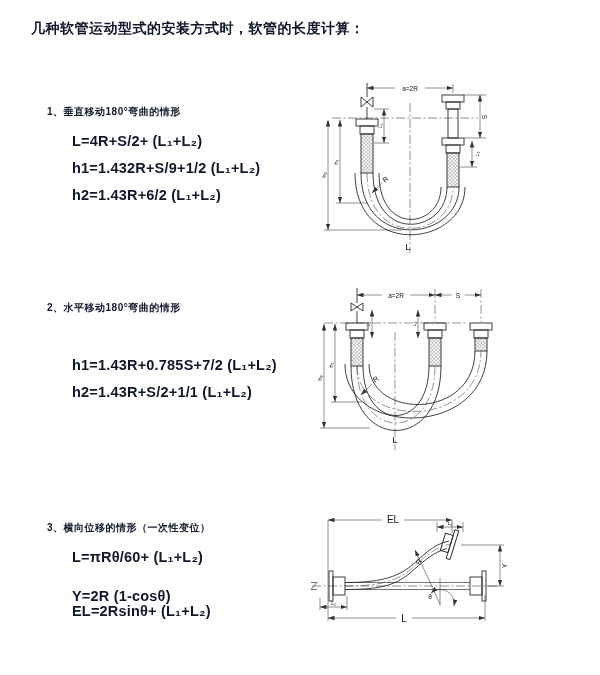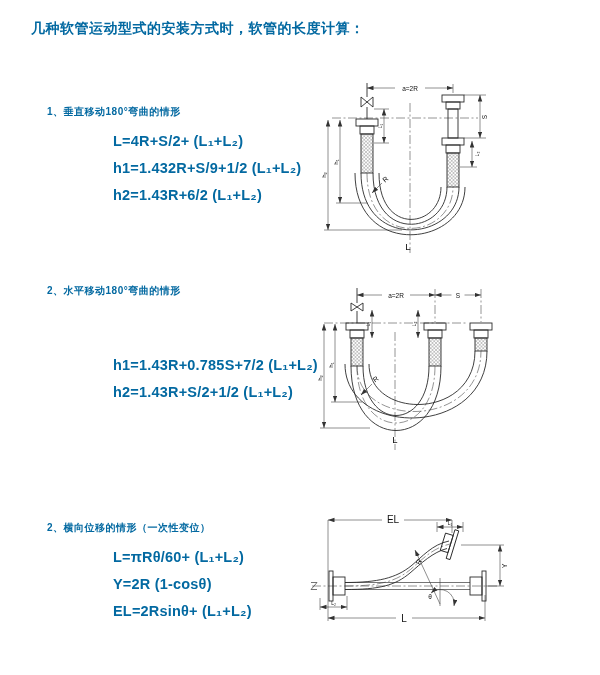--- a/index.html
+++ b/index.html
@@ -1,48 +1,48 @@
 <!DOCTYPE html>
 <html><head>
 <meta charset="utf-8">
 <style>
   html,body{margin:0;padding:0;background:#ffffff;}
   .canvas{position:relative;width:600px;height:675px;background:#fff;overflow:hidden;
-          font-family:"Liberation Sans",sans-serif;color:#0369a1;}
+          font-family:"Liberation Sans",sans-serif;color:#0f172a;}
   .t{position:absolute;white-space:nowrap;line-height:1.2;}
   .title{left:31px;top:20px;font-size:14px;font-weight:bold;letter-spacing:.5px;}
   .head{left:47px;font-size:10px;font-weight:bold;letter-spacing:.5px;}
-  .frm{left:72px;font-size:14.5px;font-weight:bold;letter-spacing:.2px;margin-left:41px;}
+  .frm{left:72px;font-size:14.5px;font-weight:bold;letter-spacing:.2px;}
   .diag{position:absolute;}
   g.drwg{stroke:#2a2a2a;stroke-width:.9;fill:none;}
   g.dim{stroke:#333;stroke-width:.55;fill:none;}
   .cl{stroke:#3a3a3a;stroke-width:.55;fill:none;stroke-dasharray:9 2.5 2 2.5;}
   .thin{stroke:#2a2a2a;stroke-width:.65;fill:none;}
   svg text{fill:#111;stroke:none;font-family:"Liberation Sans",sans-serif;}
   .wbg{fill:#fff;stroke:none;}
 </style>
 </head>
 <body>
 
 <div class="canvas">
 
   <div class="t title">几种软管运动型式的安装方式时，软管的长度计算：</div>
 
   <div class="t head" style="top:106px">1、垂直移动180°弯曲的情形</div>
   <div class="t frm" style="top:133px">L=4R+S/2+ (L₁+L₂)</div>
   <div class="t frm" style="top:160px">h1=1.432R+S/9+1/2 (L₁+L₂)</div>
   <div class="t frm" style="top:187px">h2=1.43R+6/2 (L₁+L₂)</div>
 
-  <div class="t head" style="top:285px">2、水平移动180°弯曲的情形</div>
+  <div class="t head" style="top:302px">2、水平移动180°弯曲的情形</div>
   <div class="t frm" style="top:357px">h1=1.43R+0.785S+7/2 (L₁+L₂)</div>
-  <div class="t frm" style="top:384px">h2=1.43R+S/2+1/2 (L₁+L₂)</div>
-
-  <div class="t head" style="top:522px">2、横向位移的情形（一次性变位）</div>
+  <div class="t frm" style="top:384px">h2=1.43R+S/2+1/1 (L₁+L₂)</div>
+
+  <div class="t head" style="top:522px">3、横向位移的情形（一次性变位）</div>
   <div class="t frm" style="top:549px">L=πRθ/60+ (L₁+L₂)</div>
-  <div class="t frm" style="top:576px">Y=2R (1-cosθ)</div>
+  <div class="t frm" style="top:588px">Y=2R (1-cosθ)</div>
   <div class="t frm" style="top:603px">EL=2Rsinθ+ (L₁+L₂)</div>
 
   <svg class="diag" style="left:310px;top:75px" width="290" height="190" viewBox="0 0 290 190">
     <defs>
       <marker id="a1" markerUnits="userSpaceOnUse" markerWidth="7" markerHeight="5" refX="6.5" refY="2.25" orient="auto-start-reverse">
         <path d="M0,0 L6.5,2.25 L0,4.5 Z" fill="#333"></path>
       </marker>
       <pattern id="p1" width="3.5" height="3.5" patternUnits="userSpaceOnUse">
         <path d="M0,0 L3.5,3.5 M3.5,0 L0,3.5" stroke="#8d8d8d" stroke-width="0.5"></path>
       </pattern>

